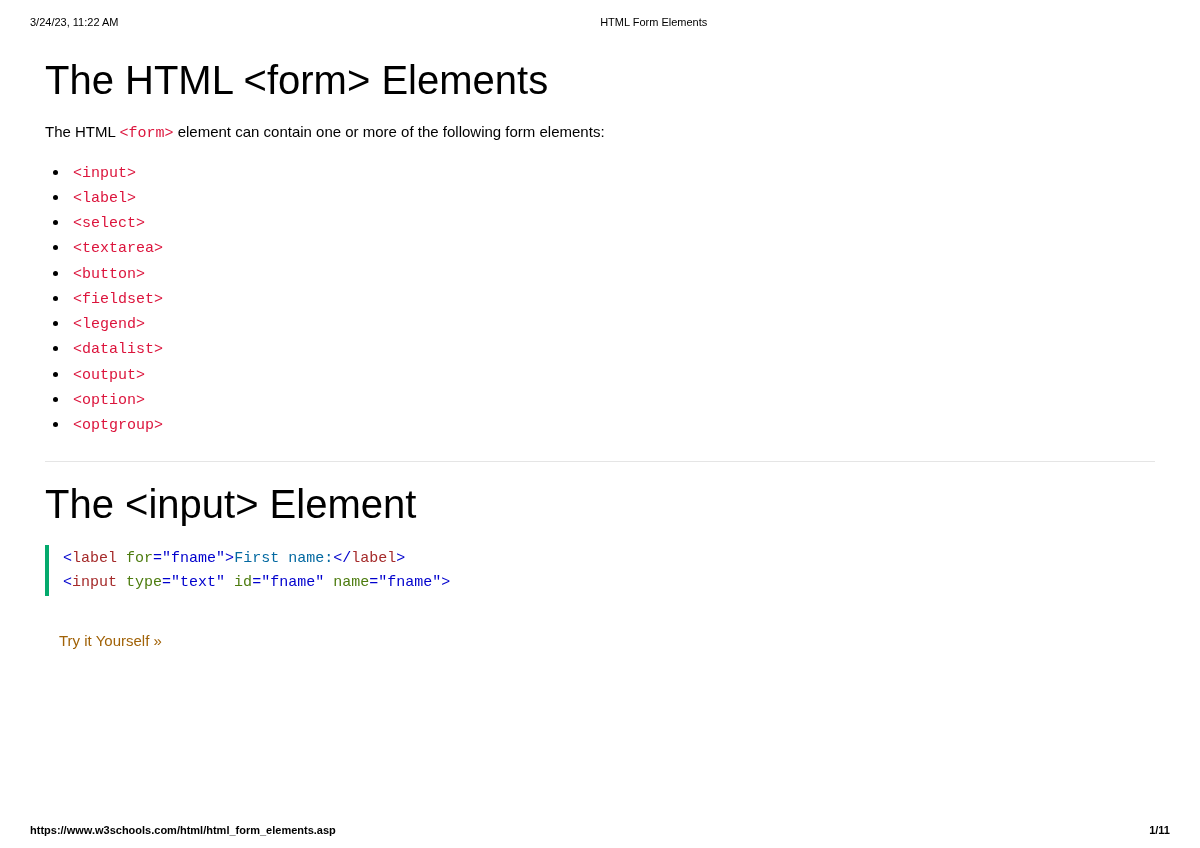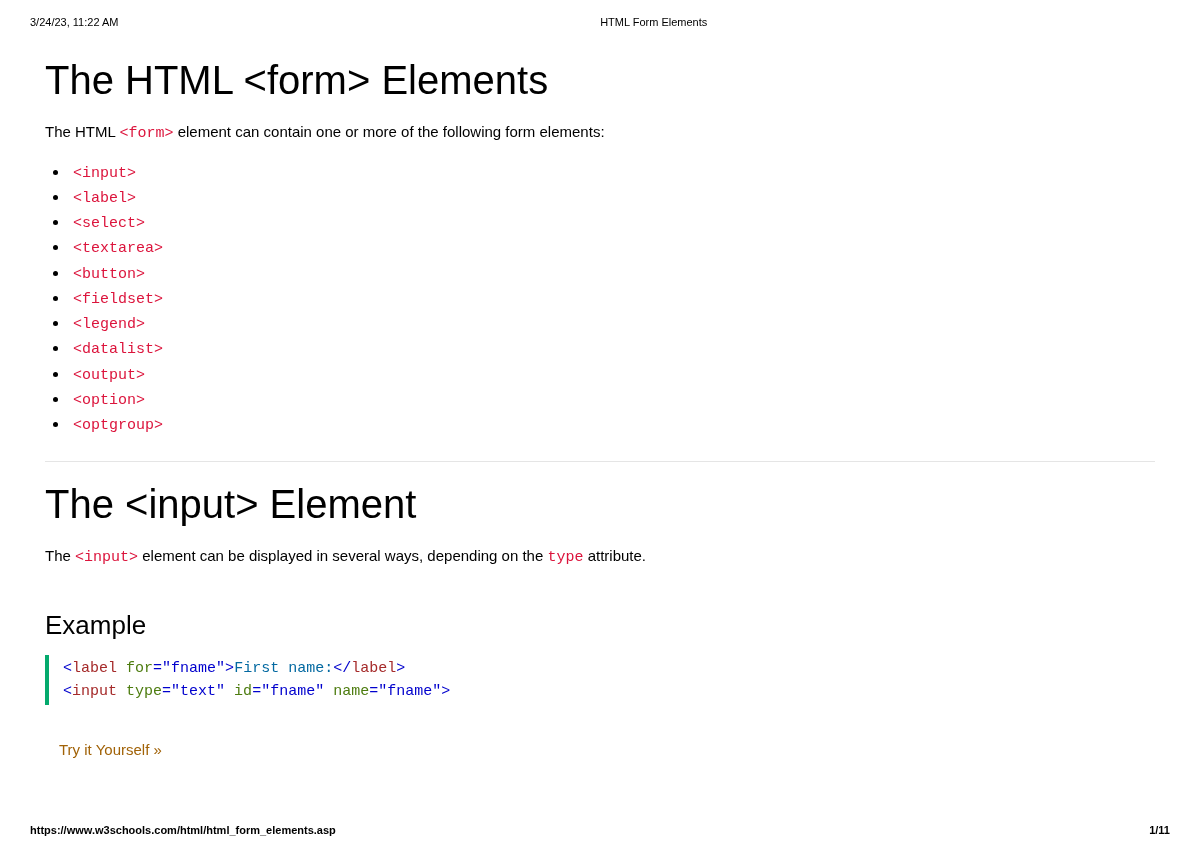--- a/index.html
+++ b/index.html
@@ -126,29 +126,21 @@
       <li><code class="w3code">&lt;output&gt;</code></li>
       <li><code class="w3code">&lt;option&gt;</code></li>
       <li><code class="w3code">&lt;optgroup&gt;</code></li>
     </ul>
 
     <hr class="sep">
 
     <h1>The &lt;input&gt; Element</h1>
 
 
-    <p class="intro">
-      <span>The </span>
-      <code class="w3code">&lt;input&gt;</code>
-      <span> element can be displayed in several ways, depending on the </span>
-      <code class="w3code">type</code>
-      <span> attribute.</span>
-    </p>
 
-    <h2 class="example-hd">Example</h2>
 
     <div class="example-box">
       <div>
         <span class="tagcolor">&lt;</span><span class="tagnamecolor">label</span><span class="attrcolor"> for</span><span class="tagcolor">=</span><span class="valcolor">"</span><span class="valcolor">fname</span><span class="valcolor">"</span><span class="tagcolor">&gt;</span><span class="plain">First name:</span><span class="tagcolor">&lt;/</span><span class="tagnamecolor">label</span><span class="tagcolor">&gt;</span>
       </div>
       <div>
         <span class="tagcolor">&lt;</span><span class="tagnamecolor">input</span><span class="attrcolor"> type</span><span class="tagcolor">=</span><span class="valcolor">"</span><span class="valcolor">text</span><span class="valcolor">"</span><span class="attrcolor"> id</span><span class="tagcolor">=</span><span class="valcolor">"</span><span class="valcolor">fname</span><span class="valcolor">"</span><span class="attrcolor"> name</span><span class="tagcolor">=</span><span class="valcolor">"</span><span class="valcolor">fname</span><span class="valcolor">"</span><span class="tagcolor">&gt;</span>
       </div>
     </div>
 

